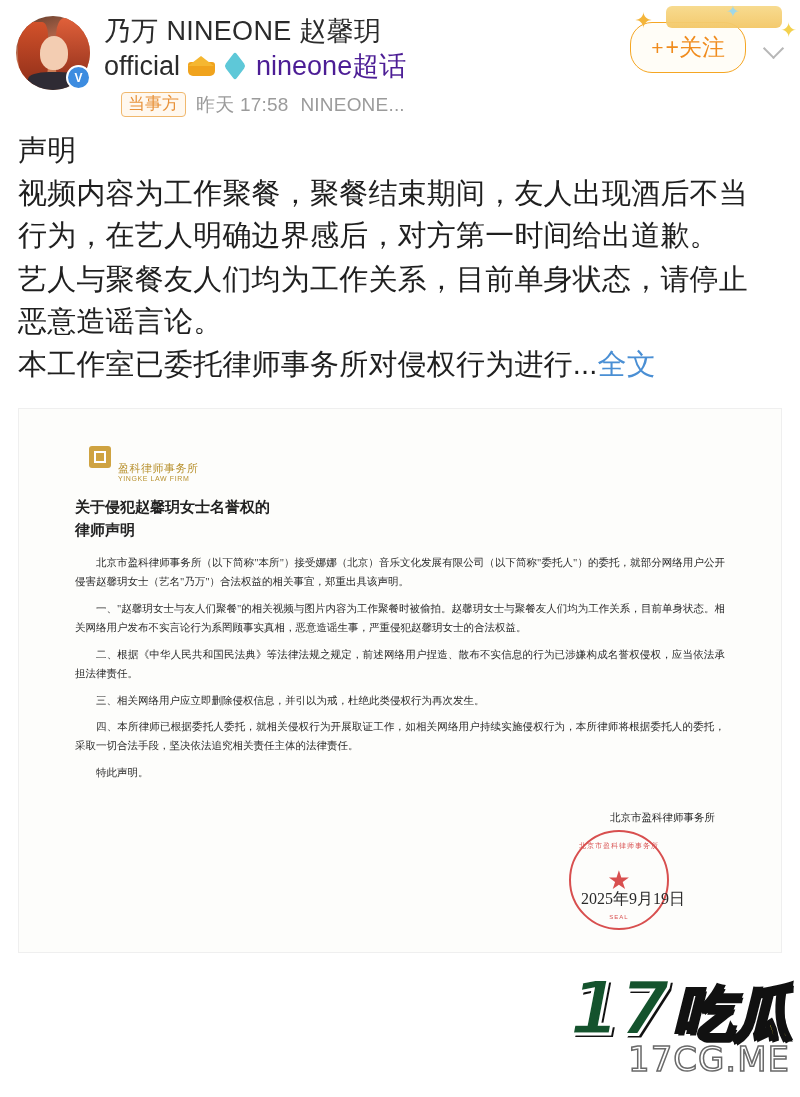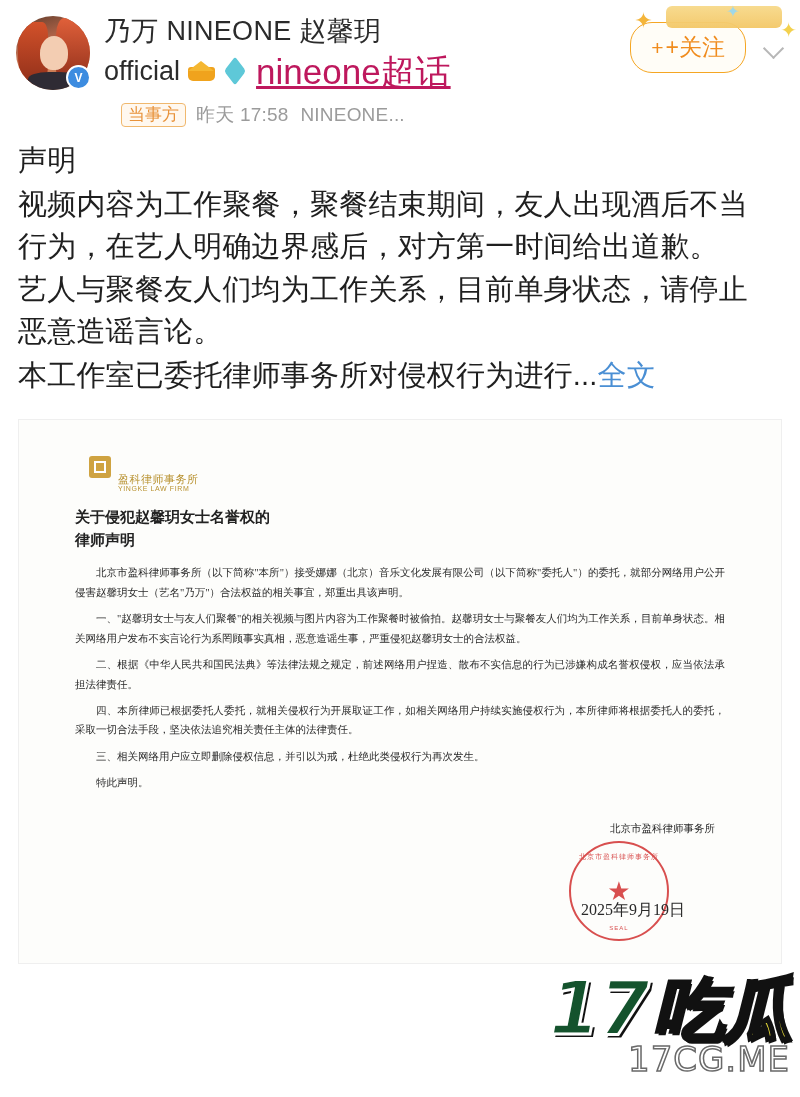--- a/index.html
+++ b/index.html
@@ -134,23 +134,22 @@
   }
   .diamond-icon span {
     position: absolute;
     left: 3px; top: 2px;
     width: 18px; height: 18px;
     background: #5ec8d8;
     transform: rotate(45deg) skew(8deg, 8deg);
     border-radius: 3px;
   }
   .supertopic {
-    color: #be185d;
-    font-size: 35px;
-    text-decoration: underline;
+    color: #4c1d95;
+    font-size: 27px;
   }
 
   .meta-line {
     margin-top: 8px;
     display: flex;
     align-items: center;
     font-size: 19px;
     color: #9a9a9a;
     padding-left: 17px;
   }
@@ -357,21 +356,21 @@
     align-items: baseline;
   }
   .wm-17 {
     color: #14532d;
     -webkit-text-stroke: 3px #ffffff;
     text-shadow: 3px 3px 0 #111;
   }
   .wm-cn {
     color: #f2e53a;
     -webkit-text-stroke: 3px #111;
-    font-size: 70px;
+    font-size: 60px;
     margin-left: 6px;
     text-shadow: 2px 3px 0 #111;
   }
   .wm-sub {
     font-family: "DejaVu Sans", sans-serif;
     font-weight: normal;
     font-size: 34px;
     color: #ffffff;
     -webkit-text-stroke: 1.5px #6a6a6a;
     letter-spacing: 1px;
@@ -446,22 +445,22 @@
   </div>
 
   <div class="doc-title">
     <div>关于侵犯赵馨玥女士名誉权的</div>
     <div>律师声明</div>
   </div>
 
   <p class="doc-p">北京市盈科律师事务所（以下简称"本所"）接受娜娜（北京）音乐文化发展有限公司（以下简称"委托人"）的委托，就部分网络用户公开侵害赵馨玥女士（艺名"乃万"）合法权益的相关事宜，郑重出具该声明。</p>
   <p class="doc-p">一、"赵馨玥女士与友人们聚餐"的相关视频与图片内容为工作聚餐时被偷拍。赵馨玥女士与聚餐友人们均为工作关系，目前单身状态。相关网络用户发布不实言论行为系罔顾事实真相，恶意造谣生事，严重侵犯赵馨玥女士的合法权益。</p>
   <p class="doc-p">二、根据《中华人民共和国民法典》等法律法规之规定，前述网络用户捏造、散布不实信息的行为已涉嫌构成名誉权侵权，应当依法承担法律责任。</p>
+  <p class="doc-p">三、相关网络用户应立即删除侵权信息，并引以为戒，杜绝此类侵权行为再次发生。</p>
   <p class="doc-p">四、本所律师已根据委托人委托，就相关侵权行为开展取证工作，如相关网络用户持续实施侵权行为，本所律师将根据委托人的委托，采取一切合法手段，坚决依法追究相关责任主体的法律责任。</p>
-  <p class="doc-p">三、相关网络用户应立即删除侵权信息，并引以为戒，杜绝此类侵权行为再次发生。</p>
   <p class="doc-p">特此声明。</p>
 
   <div class="doc-sign">北京市盈科律师事务所</div>
 
   <div class="stamp-area">
     <div class="stamp">
       <div class="arc-top">北京市盈科律师事务所</div>
       <div class="star">★</div>
       <div class="arc-bottom">SEAL</div>
     </div>

